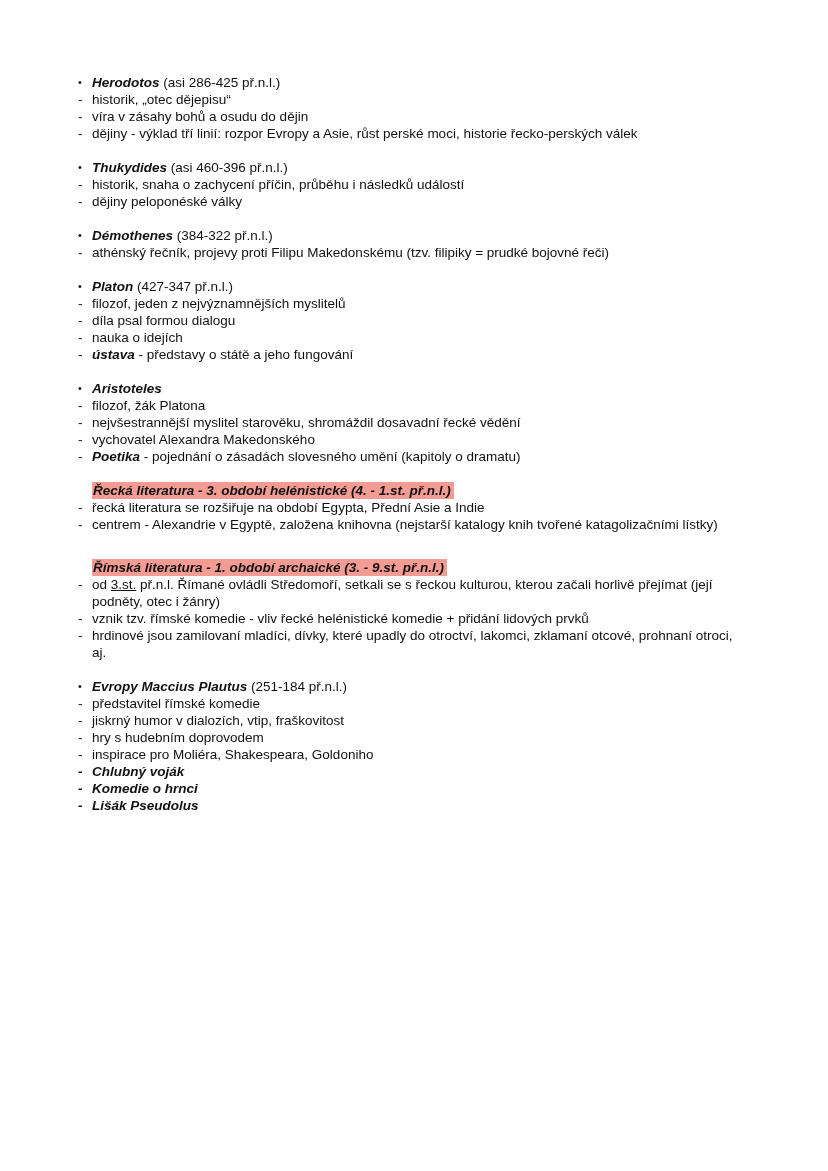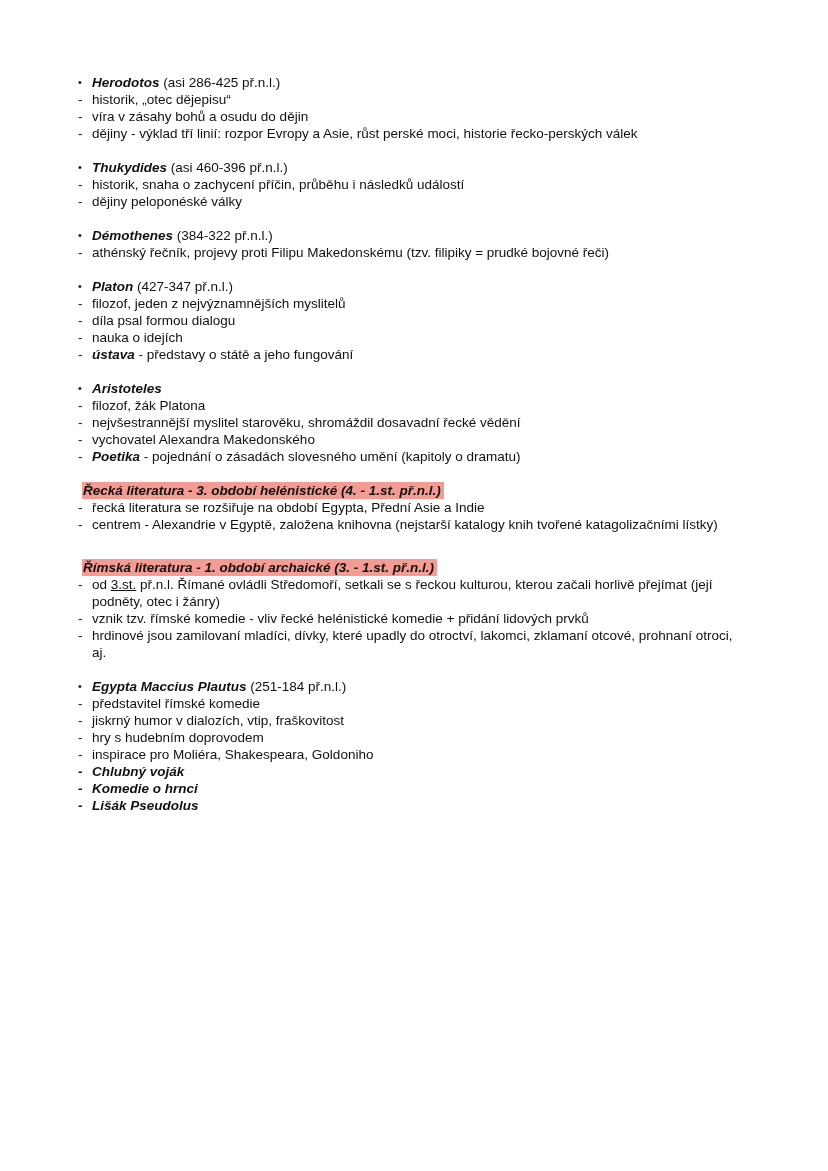--- a/index.html
+++ b/index.html
@@ -41,21 +41,21 @@
   }
   .text {
     flex: 1 1 auto;
   }
   .b { font-weight: bold; font-style: italic; }
   .u { text-decoration: underline; }
   .hl {
     background: var(--hl, #f49b94);
     padding: 1px 3px 1px 1px;
   }
-  .heading.highlighted { margin-left: 4px; }
+  .heading.highlighted { margin-left: 14px; }
 </style>
 </head>
 <body style="background: rgb(255, 255, 255); color: rgb(17, 17, 17);">
 
 <div class="page">
     <div class="section">
       <div class="line heading">
         <span class="marker bullet">•</span>
         <span class="text"><span class="b">Herodotos</span><span> (asi 286-425 př.n.l.)</span></span>
       </div>
@@ -148,39 +148,39 @@
         <span class="marker dash">-</span>
         <span class="text"><span>řecká literatura se rozšiřuje na období Egypta, Přední Asie a Indie</span></span>
       </div>
       <div class="line item">
         <span class="marker dash">-</span>
         <span class="text"><span>centrem - Alexandrie v Egyptě, založena knihovna (nejstarší katalogy knih tvořené katagolizačními lístky)</span></span>
       </div>
     </div>
     <div class="section space-large">
       <div class="line heading highlighted">
-        <span class="text"><span class="hl"><span class="b">Římská literatura - 1. období archaické (3. - 1.st. př.n.l.)</span></span></span>
+        <span class="text"><span class="hl"><span class="b">Římská literatura - 1. období archaické (3. - 9.st. př.n.l.)</span></span></span>
       </div>
       <div class="line item">
         <span class="marker dash">-</span>
         <span class="text"><span>od </span><span class="u">3.st.</span><span> př.n.l. Římané ovládli Středomoří, setkali se s řeckou kulturou, kterou začali horlivě přejímat (její podněty, otec i žánry)</span></span>
       </div>
       <div class="line item">
         <span class="marker dash">-</span>
         <span class="text"><span>vznik tzv. římské komedie - vliv řecké helénistické komedie + přidání lidových prvků</span></span>
       </div>
       <div class="line item">
         <span class="marker dash">-</span>
         <span class="text"><span>hrdinové jsou zamilovaní mladíci, dívky, které upadly do otroctví, lakomci, zklamaní otcové, prohnaní otroci, aj.</span></span>
       </div>
     </div>
     <div class="section">
       <div class="line heading">
         <span class="marker bullet">•</span>
-        <span class="text"><span class="b">Egypta Maccius Plautus</span><span> (251-184 př.n.l.)</span></span>
+        <span class="text"><span class="b">Evropy Maccius Plautus</span><span> (251-184 př.n.l.)</span></span>
       </div>
       <div class="line item">
         <span class="marker dash">-</span>
         <span class="text"><span>představitel římské komedie</span></span>
       </div>
       <div class="line item">
         <span class="marker dash">-</span>
         <span class="text"><span>jiskrný humor v dialozích, vtip, fraškovitost</span></span>
       </div>
       <div class="line item">

